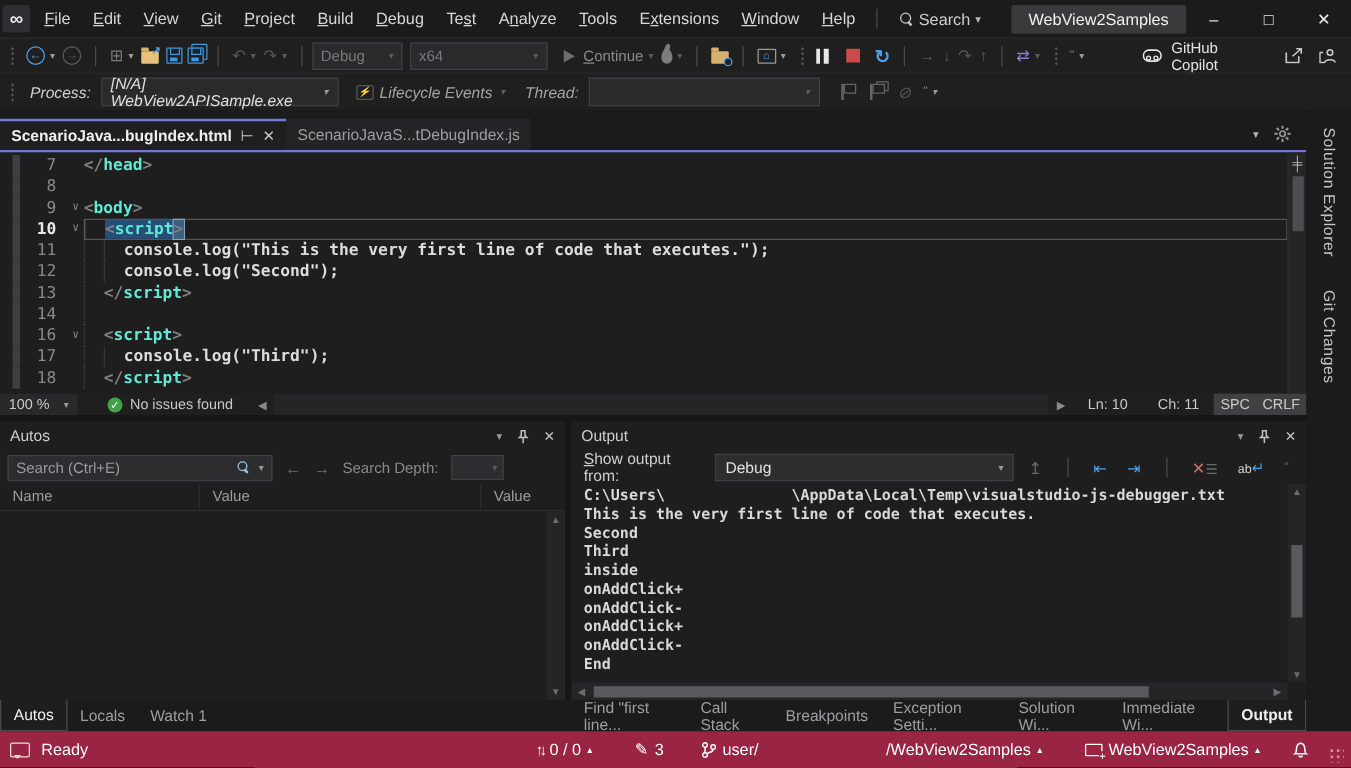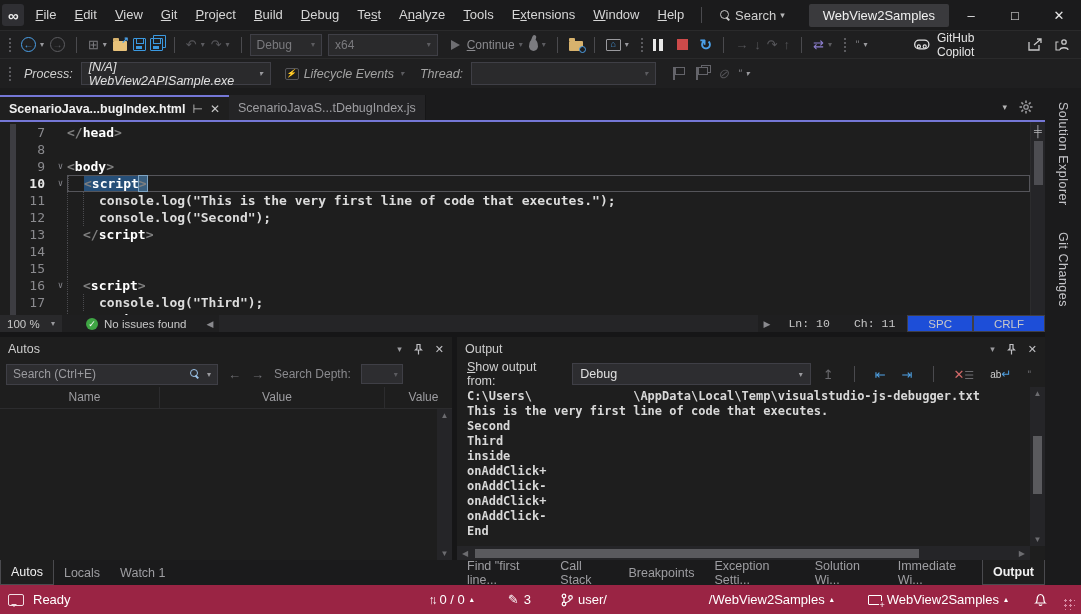--- a/index.html
+++ b/index.html
@@ -96,37 +96,37 @@
   .editor-wrap { height:193px; background:#1e1e1e; display:flex; overflow:hidden; }
   .editor { flex:1; overflow:hidden; font-family:"DejaVu Sans Mono", monospace; font-size:13px; font-weight:bold; padding-top:2px; }
   .cl { display:flex; height:17px; line-height:17px; white-space:pre; }
   .cl .strip { width:6px; margin-left:10px; background:#3d3d42; flex:0 0 auto; }
   .cl .ln { width:38px; text-align:right; padding-right:9px; color:#8a8a8e; font-weight:normal; flex:0 0 auto; }
   .cl.cur .ln { color:#e8e8e8; font-weight:bold; }
   .cl .fold { width:13px; color:#84848a; font-size:9px; text-align:center; flex:0 0 auto; font-weight:normal; }
   .cl .code { flex:1; }
   .cl.cur .code { border:1px solid #55555a; line-height:15px; }
   .ig { display:inline-block; width:16px; height:100%; border-left:1px dotted #4a4a4e; vertical-align:top; }
-  .cp { color:#808080; } .ct { color:#ffffff;text-align:center; } .cc { color:#dcdcdc; }
+  .cp { color:#808080; } .ct { color:#5eead4;text-align:center; } .cc { color:#dcdcdc; }
   .sel { background:#264f78; }
   .brk { background:#3a5f7f; outline:1px solid #7fa5c4; }
   .ed-vscroll { width:15px; background:#252528; border-left:1px solid #2c2c2e; display:flex; flex-direction:column; align-items:center; }
   .ed-vscroll .health { color:#b9b9bd; font-size:11px; margin:3px 0 4px; }
   .ed-vscroll .thumb { width:9px; height:44px; background:#4d4d52; }
 
   
   .ed-status { height:17px; background:#1f1f20; display:flex; align-items:center; font-size:11.5px; color:#c8c8c8; flex:0 0 auto; }
   .zoom-seg { width:62px; display:flex; align-items:center; justify-content:space-between; padding:0 7px; background:#29292b; height:100%; }
   .issues { display:flex; align-items:center; gap:6px; padding:0 14px 0 24px; }
   .gcheck { width:12px; height:12px; border-radius:50%; background:#3fa544; color:#fff; font-size:9px; display:flex; align-items:center; justify-content:center; }
   .hs-arrow { color:#8a8a8e; font-size:9px; padding:0 6px; }
   .hs-track { flex:1; height:100%; background:#252527; }
   .ed-pos { display:flex; align-items:center; height:100%; }
-  .ed-pos .seg { padding:0 12px;font-family:Liberation Mono, monospace; }
-  .ed-pos .boxseg { border:1px solid #3f3f46; background:#1d4ed8; height:100%; display:flex; align-items:center; padding:0 20px; }
+  .ed-pos .seg { padding:0 12px; }
+  .ed-pos .boxseg { border:1px solid #3f3f46; background:#404040; height:100%; display:flex; align-items:center; padding:0 4px; }
 
   .splitter { height:5px; background:#161617; flex:0 0 auto; }
 
   
   .panels { height:223px; display:flex; background:#161617; gap:5px; flex:0 0 auto; }
   .panel { background:#1e1e1e; display:flex; flex-direction:column; }
   .panel.autos { width:452px; }
   .panel.output { flex:1; }
   .panel-head { height:24px; display:flex; align-items:center; padding:0 8px; font-size:12.5px; color:#cccccc; }
   .panel-head .ics { margin-left:auto; display:flex; align-items:center; gap:12px; color:#c0c0c4; font-size:11px; }
@@ -134,21 +134,21 @@
   .search-row { height:26px; display:flex; align-items:center; padding:0 6px; gap:10px; }
   .search-input { width:212px; height:21px; background:#2d2d30; border:1px solid #3f3f46; display:flex; align-items:center; padding:0 6px; color:#9a9a9e; font-size:12px; }
   .search-input .ph { flex:1; }
   .mag2 { position:relative; width:11px; height:11px; display:inline-block; }
   .mag2::before { content:""; position:absolute; width:6px; height:6px; border:1.5px solid #9cc3e8; border-radius:50%; left:0; top:0; }
   .mag2::after { content:""; position:absolute; width:4px; height:1.5px; background:#9cc3e8; transform:rotate(45deg); left:5.5px; top:7.5px; }
   .nav-arr { color:#6e6e72; font-size:13px; }
   .depth-lbl { color:#8a8a8e; font-size:12px; }
   .mini-combo { width:42px; height:20px; background:#2d2d30; border:1px solid #3f3f46; display:flex; align-items:center; justify-content:flex-end; padding:0 4px; }
   .grid-head { height:22px; display:flex; font-size:12px; color:#9d9da1; border-bottom:1px solid #2c2c2e; }
-  .grid-head .col { padding:3px 0 0 10px; border-right:1px solid #2c2c2e;text-align:center; }
+  .grid-head .col { padding:3px 0 0 10px; border-right:1px solid #2c2c2e; }
   .grid-head .c0 { width:160px; } .grid-head .c1 { width:225px; } .grid-head .c2 { flex:1; border-right:none; }
   .grid-body { flex:1; display:flex; }
   .grid-body .fill { flex:1; }
   .vscroll { width:15px; background:#252528; display:flex; flex-direction:column; align-items:center; justify-content:space-between; padding:2px 0; }
   .vscroll .arr { color:#6c6c70; font-size:8px; }
   .vscroll .mid-tr { flex:1; width:100%; position:relative; }
   .vscroll .vthumb { position:absolute; left:3px; width:9px; background:#5a5a5e; }
 
   .out-toolbar { height:26px; display:flex; align-items:center; padding:0 10px; font-size:12.5px; color:#d0d0d0; gap:8px; }
   .out-toolbar u { text-decoration:underline; }
@@ -407,21 +407,20 @@
       <div class="editor-wrap">
         <div class="editor" id="code-lines">
             <div class="cl"><span class="strip"></span><span class="ln">7</span><span class="fold"></span><span class="code"><span class="cp">&lt;/</span><span class="ct">head</span><span class="cp">&gt;</span></span></div>
             <div class="cl"><span class="strip"></span><span class="ln">8</span><span class="fold"></span><span class="code"></span></div>
             <div class="cl"><span class="strip"></span><span class="ln">9</span><span class="fold">∨</span><span class="code"><span class="cp">&lt;</span><span class="ct">body</span><span class="cp">&gt;</span></span></div>
             <div class="cl cur"><span class="strip"></span><span class="ln">10</span><span class="fold">∨</span><span class="code"><span class="ig"></span><span class="cp sel">&lt;</span><span class="ct sel">script</span><span class="cp brk">&gt;</span></span></div>
             <div class="cl"><span class="strip"></span><span class="ln">11</span><span class="fold"></span><span class="code"><span class="ig"></span><span class="ig"></span><span class="cc">console.log("This is the very first line of code that executes.");</span></span></div>
             <div class="cl"><span class="strip"></span><span class="ln">12</span><span class="fold"></span><span class="code"><span class="ig"></span><span class="ig"></span><span class="cc">console.log("Second");</span></span></div>
             <div class="cl"><span class="strip"></span><span class="ln">13</span><span class="fold"></span><span class="code"><span class="ig"></span><span class="cp">&lt;/</span><span class="ct">script</span><span class="cp">&gt;</span></span></div>
             <div class="cl"><span class="strip"></span><span class="ln">14</span><span class="fold"></span><span class="code"><span class="ig"></span></span></div>
-            <div class="cl"><span class="strip"></span><span class="ln">15</span><span class="fold"></span><span class="code"><span class="ig"></span></span></div>
             <div class="cl"><span class="strip"></span><span class="ln">16</span><span class="fold">∨</span><span class="code"><span class="ig"></span><span class="cp">&lt;</span><span class="ct">script</span><span class="cp">&gt;</span></span></div>
             <div class="cl"><span class="strip"></span><span class="ln">17</span><span class="fold"></span><span class="code"><span class="ig"></span><span class="ig"></span><span class="cc">console.log("Third");</span></span></div>
             <div class="cl"><span class="strip"></span><span class="ln">18</span><span class="fold"></span><span class="code"><span class="ig"></span><span class="cp">&lt;/</span><span class="ct">script</span><span class="cp">&gt;</span></span></div>
           </div>
         <div class="ed-vscroll">
           <span class="health">╪</span>
           <span class="thumb"></span>
         </div>
       </div>
 

